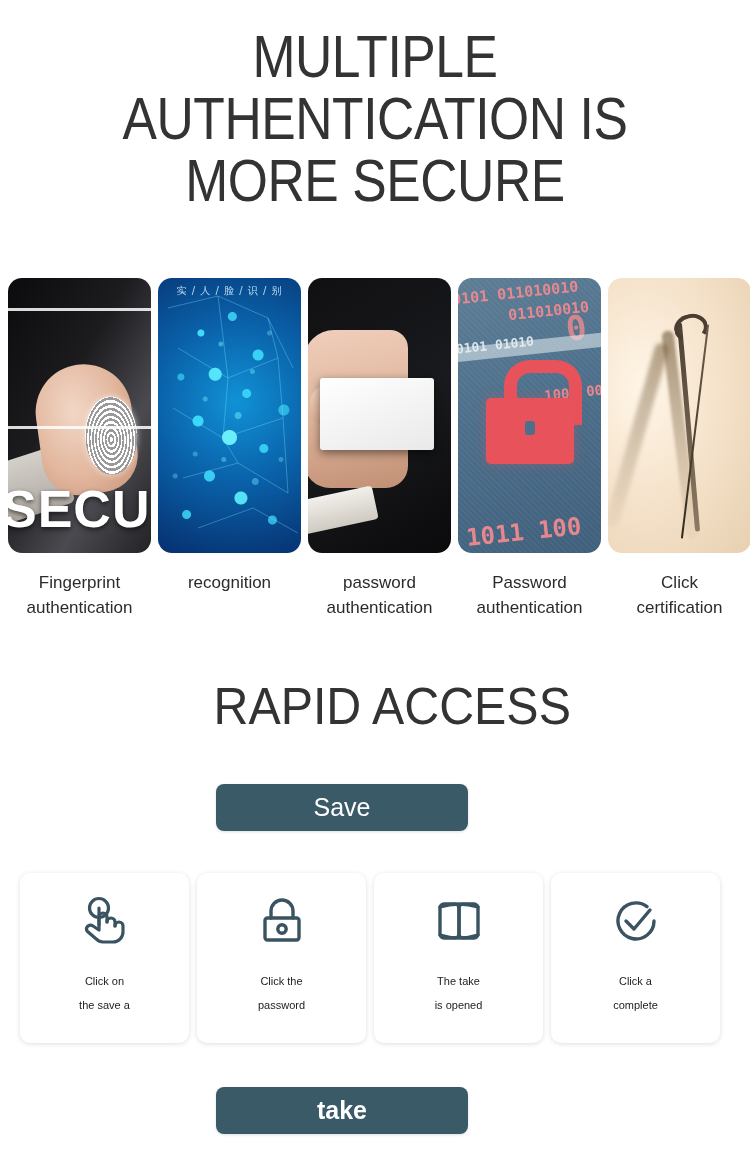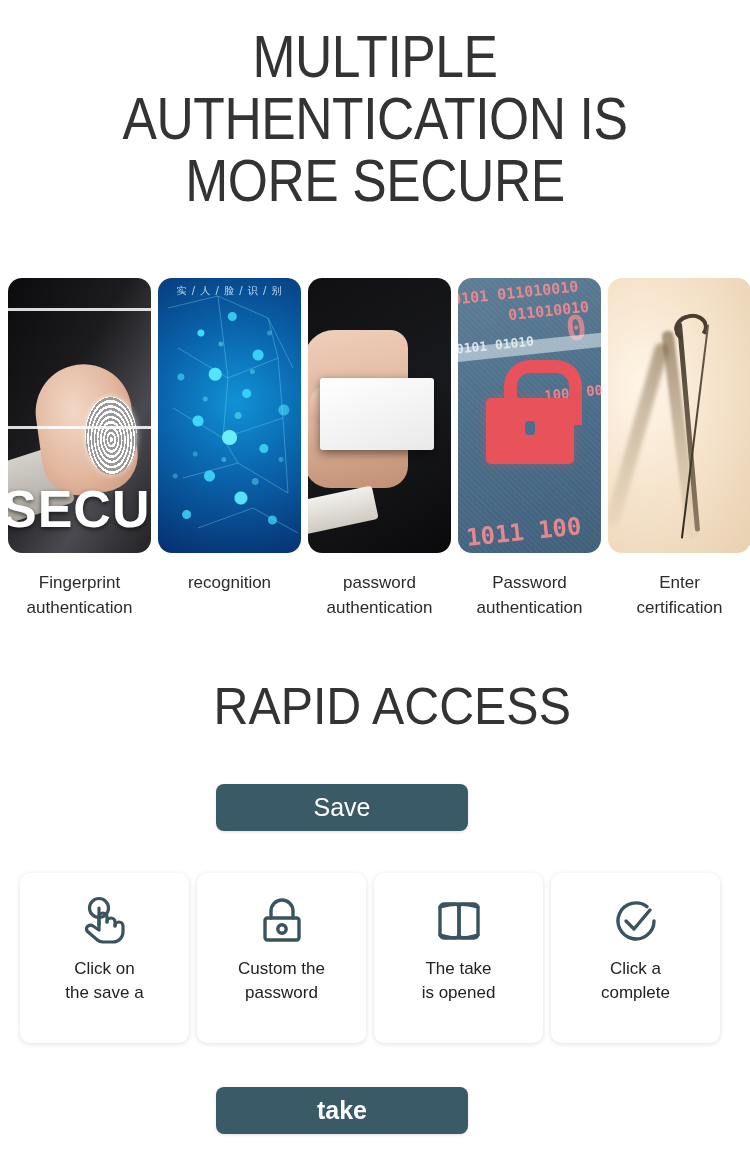--- a/index.html
+++ b/index.html
@@ -274,23 +274,23 @@
     background:#ffffff;border-radius:10px;
     box-shadow:0 1px 5px rgba(0,0,0,.13);
     display:flex;flex-direction:column;align-items:center;
     justify-content:flex-start;
     padding-top:22px;box-sizing:border-box;
   }
   .step-icon{
     width:52px;height:52px;display:block;
   }
   .step-label{
-    margin-top:10px;
+    margin-top:22px;
     text-align:center;color:#222222;
-    font-size:17px;line-height:24px;
+    font-size:11px;line-height:24px;
     font-family:"Liberation Sans",sans-serif;
   }
 </style>
 </head>
 <body>
 
 <div class="page">
 
   <div class="hero">
     <span class="hero-line">MULTIPLE</span>
@@ -382,21 +382,21 @@
     </div>
     <div class="auth-label">
       <div>password</div>
       <div>authentication</div>
     </div>
     <div class="auth-label">
       <div>Password</div>
       <div>authentication</div>
     </div>
     <div class="auth-label">
-      <div>Enter</div>
+      <div>Click</div>
       <div>certification</div>
     </div>
   </div>
 
   <div class="rapid">
     <div class="rapid-title">RAPID ACCESS</div>
   </div>
 
   <button class="btn-primary btn-save">Save</button>
 
@@ -416,21 +416,21 @@
       </div>
     </div>
 
     <div class="step-card">
       <svg class="step-icon" viewBox="0 0 52 52" fill="none" stroke="#3a5360" stroke-width="3.4" stroke-linecap="round" stroke-linejoin="round">
         <path d="M15 23 L15 16 a11 11 0 0 1 22 0 L37 23"></path>
         <rect x="9" y="23" width="34" height="22" rx="2.5"></rect>
         <circle cx="26" cy="34" r="4.2"></circle>
       </svg>
       <div class="step-label">
-        <div>Custom the</div>
+        <div>Click the</div>
         <div>password</div>
       </div>
     </div>
 
     <div class="step-card">
       <svg class="step-icon" viewBox="0 0 52 52" fill="none" stroke="#3a5360" stroke-width="3.4" stroke-linecap="round" stroke-linejoin="round">
         <rect x="7" y="9" width="19" height="34" rx="4"></rect>
         <rect x="26" y="9" width="19" height="34" rx="4"></rect>
         <path d="M7 12 q19 -6 38 0"></path>
         <path d="M7 40 q19 6 38 0"></path>

